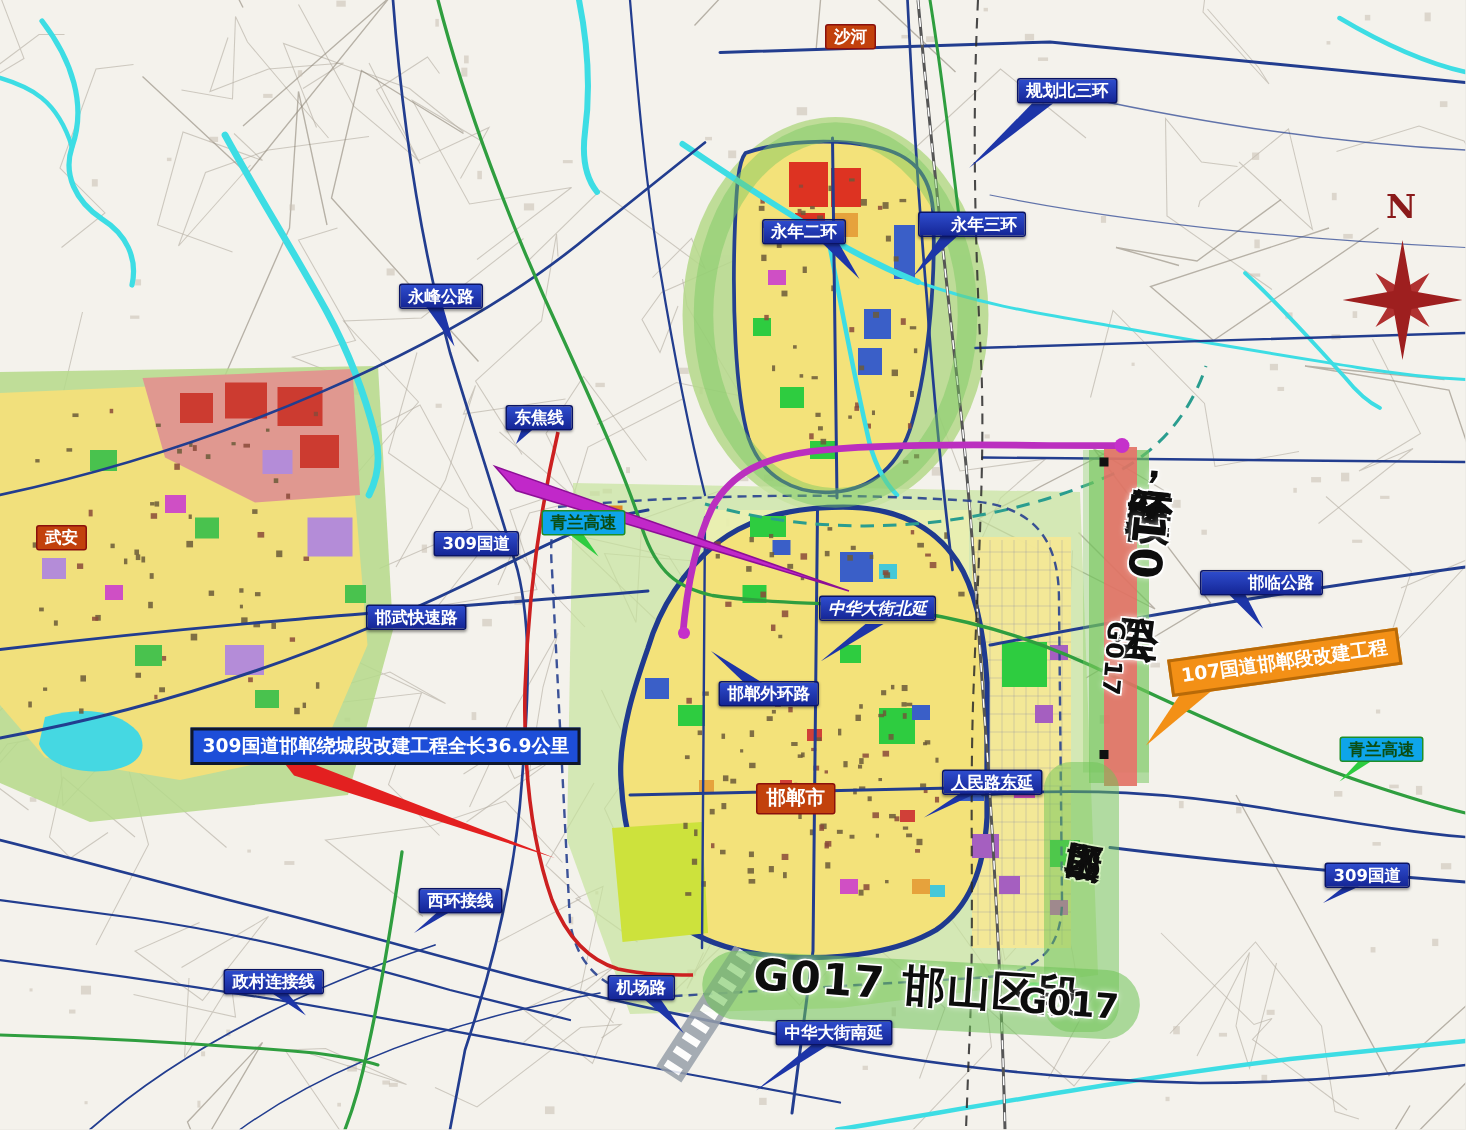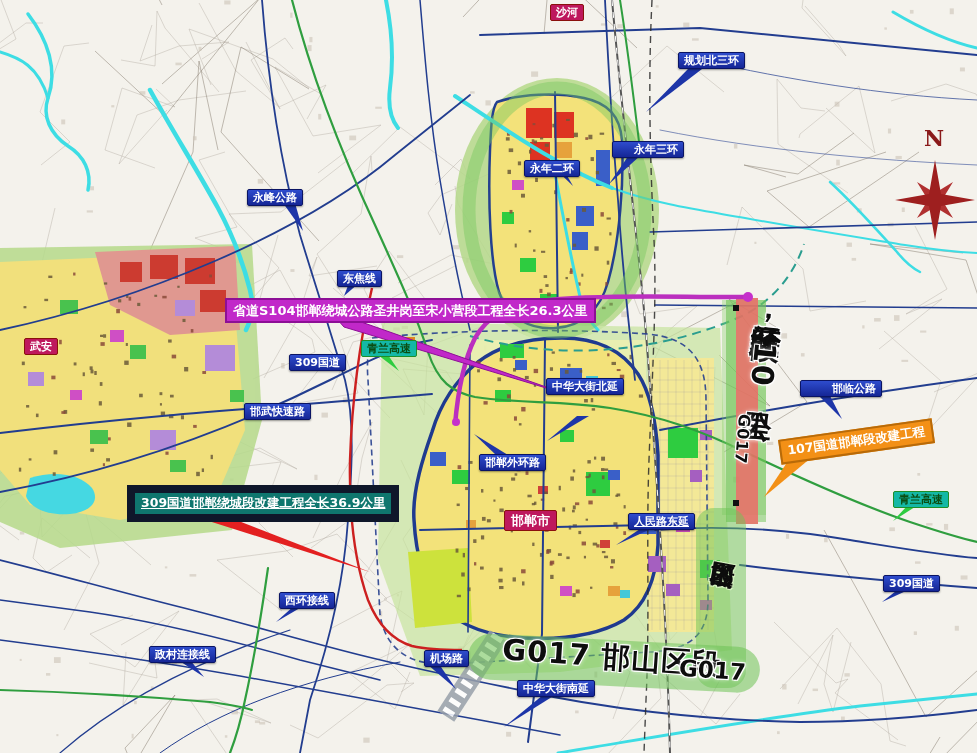--- a/index.html
+++ b/index.html
@@ -3,27 +3,27 @@
 <meta charset="utf-8">
 <style>
   html,body{margin:0;padding:0;background:#e8e6e0;}
   .stage{position:relative;width:977px;height:753px;overflow:hidden;background:#f4f2ec;
          font-family:"DejaVu Sans","Liberation Sans",sans-serif;}
   .stage svg{position:absolute;left:0;top:0;}
   .lbl{position:absolute;font-weight:bold;font-size:11px;line-height:1;padding:2px 5px;
        white-space:nowrap;border-radius:2px;z-index:30;}
   .lbl.blue{background:linear-gradient(#2e4ccd,#152696);color:#fff;border:1px solid #0a1464;
             box-shadow:0 1px 2px rgba(0,0,0,.4);}
-  .lbl.green{background:#14b8a6;color:#0b4d12;border:1px solid #1f8f28;}
-  .lbl.red{background:#be185d;color:#fff;border:1px solid #8a100c;}
+  .lbl.green{background:#0ea5e9;color:#0b4d12;border:1px solid #1f8f28;}
+  .lbl.red{background:#c2410c;color:#fff;border:1px solid #8a100c;margin-top:12px;}
   .lbl.big{font-size:13px;padding:3px 6px;}
   .callout{position:absolute;font-weight:bold;color:#fff;white-space:nowrap;line-height:1;
            padding:4px 6px;z-index:32;}
   .callout.s104{left:225px;top:298px;background:#c128c9;border:2px solid #8d0f96;font-size:13px;}
-  .callout.g309{left:127px;top:485px;background:#0f766e;border:8px solid #0f172a;font-size:12.5px;text-decoration:underline;}
+  .callout.g309{left:127px;top:485px;background:#1d4ed8;border:2px solid #0f172a;font-size:12.5px;}
   .callout.g107{left:779px;top:429px;background:#f39016;border:2px solid #b86a08;font-size:12.5px;
                 transform:rotate(-8deg);}
   .section{position:absolute;font-weight:bold;color:#0d0d0d;z-index:28;
            text-shadow:-1px -1px 0 #fff,1px -1px 0 #fff,-1px 1px 0 #fff,1px 1px 0 #fff,0 0 5px #fff;}
   .vert{writing-mode:vertical-rl;}
   #jingkai{left:744px;top:302px;font-size:30px;transform:rotate(6deg);letter-spacing:2px;}
   #g017v{left:733px;top:414px;font-size:16px;transform:rotate(5deg);letter-spacing:1px;}
   #hanshanv{left:712px;top:544px;font-size:24px;transform:rotate(10deg);
             text-shadow:-1px -1px 0 #d6f2c0,1px -1px 0 #d6f2c0,-1px 1px 0 #d6f2c0,1px 1px 0 #d6f2c0;}
   #hanshanb{left:502px;top:638px;font-size:29px;transform:rotate(4deg);letter-spacing:1px;}
@@ -750,40 +750,39 @@
   </g>
 </svg>
 
 <div id="compassN">N</div>
 
 <div class="lbl red" style="left:550px;top:4px;">沙河</div>
 <div class="lbl red" style="left:24px;top:338px;">武安</div>
 <div class="lbl red big" style="left:504px;top:510px;">邯郸市</div>
 
 <div class="lbl blue" style="left:678px;top:52px;">规划北三环</div>
-<div class="lbl blue" style="left:524px;top:146px;margin-top:14px;">永年二环</div>
+<div class="lbl blue" style="left:508px;top:146px;">永年二环</div>
 <div class="lbl blue" style="left:612px;top:141px;padding-left:21px;">永年三环</div>
-<div class="lbl blue" style="left:247px;top:189px;">永峰公路</div>
+<div class="lbl blue" style="left:266px;top:189px;">永峰公路</div>
 <div class="lbl blue" style="left:337px;top:270px;text-align:right;">东焦线</div>
 <div class="lbl blue" style="left:289px;top:354px;">309国道</div>
 <div class="lbl blue" style="left:244px;top:403px;">邯武快速路</div>
-<div class="lbl blue" style="left:546px;top:378px;">中华大街北延</div>
+<div class="lbl blue" style="left:546px;top:397px;font-style:italic;">中华大街北延</div>
 <div class="lbl blue" style="left:479px;top:454px;">邯郸外环路</div>
 <div class="lbl blue" style="left:628px;top:513px;text-decoration:underline;">人民路东延</div>
 <div class="lbl blue" style="left:800px;top:380px;padding-left:31px;">邯临公路</div>
 <div class="lbl blue" style="left:883px;top:575px;">309国道</div>
 <div class="lbl blue" style="left:279px;top:592px;">西环接线</div>
 <div class="lbl blue" style="left:149px;top:646px;">政村连接线</div>
-<div class="lbl blue" style="left:405px;top:650px;margin-left:19px;">机场路</div>
+<div class="lbl blue" style="left:405px;top:650px;">机场路</div>
 <div class="lbl blue" style="left:517px;top:680px;">中华大街南延</div>
 
 <div class="lbl green" style="left:361px;top:340px;">青兰高速</div>
 <div class="lbl green" style="left:893px;top:491px;">青兰高速</div>
 
-<div class="callout s104">省道S104邯郸绕城公路圣井岗至宋小营段工程全长26.3公里</div>
 <div class="callout g309">309国道邯郸绕城段改建工程全长36.9公里</div>
 <div class="callout g107">107国道邯郸段改建工程</div>
 
 <div id="jingkai" class="section vert">经开区段，10公里</div>
 <div id="g017v" class="section vert">G017</div>
 <div id="hanshanv" class="section vert">邯山区段</div>
 <div id="hanshanb" class="section">G017 邯山区段</div>
 <div id="g017r" class="section">G017</div>
 
 </div>

